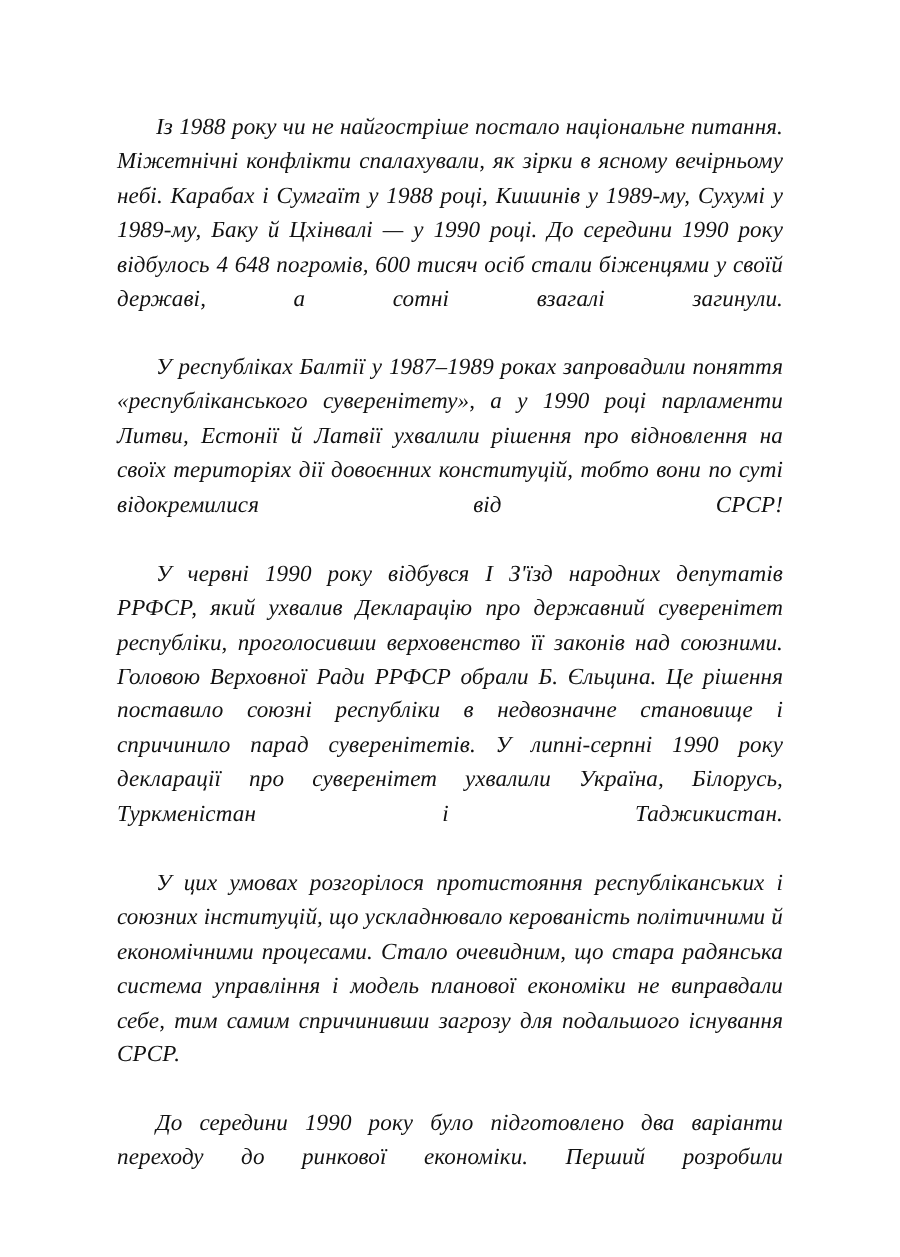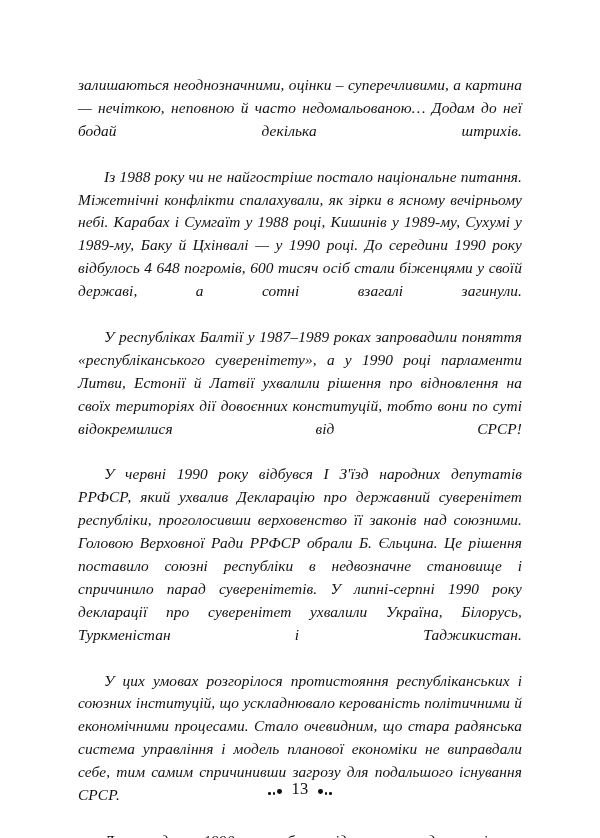--- a/index.html
+++ b/index.html
@@ -87,31 +87,21 @@
     margin: 0 5px;
     letter-spacing: 0.01em;
   }
 </style>
 </head>
 <body>
 
 <div class="page">
 
   <div class="text-column">
-    <p class="para no-indent">залишаються неоднозначними, оцінки – суперечливими, а картина — нечіткою, неповною й часто недомальованою… Додам до неї бодай декілька штрихів.</p>
     <p class="para">Із 1988 року чи не найгостріше постало національне питання. Міжетнічні конфлікти спалахували, як зірки в ясному вечірньому небі. Карабах і Сумгаїт у 1988 році, Кишинів у 1989-му, Сухумі у 1989-му, Баку й Цхінвалі — у 1990 році. До середини 1990 року відбулось 4 648 погромів, 600 тисяч осіб стали біженцями у своїй державі, а сотні взагалі загинули.</p>
     <p class="para">У республіках Балтії у 1987–1989 роках запровадили поняття «республіканського суверенітету», а у 1990 році парламенти Литви, Естонії й Латвії ухвалили рішення про відновлення на своїх територіях дії довоєнних конституцій, тобто вони по суті відокремилися від СРСР!</p>
     <p class="para">У червні 1990 року відбувся І З'їзд народних депутатів РРФСР, який ухвалив Декларацію про державний суверенітет республіки, проголосивши верховенство її законів над союзними. Головою Верховної Ради РРФСР обрали Б. Єльцина. Це рішення поставило союзні республіки в недвозначне становище і спричинило парад суверенітетів. У липні-серпні 1990 року декларації про суверенітет ухвалили Україна, Білорусь, Туркменістан і Таджикистан.</p>
     <p class="para">У цих умовах розгорілося протистояння республіканських і союзних інституцій, що ускладнювало керованість політичними й економічними процесами. Стало очевидним, що стара радянська система управління і модель планової економіки не виправдали себе, тим самим спричинивши загрозу для подальшого існування СРСР.</p>
     <p class="para">До середини 1990 року було підготовлено два варіанти переходу до ринкової економіки. Перший розробили</p>
   </div>
 
-  <div class="footer">
-    <span class="folio-ornament">
-      <span class="dot small"></span><span class="dot small"></span><span class="dot large"></span>
-    </span>
-    <span class="folio-number">13</span>
-    <span class="folio-ornament">
-      <span class="dot large"></span><span class="dot small"></span><span class="dot small"></span>
-    </span>
-  </div>
 
 </div>
 
 </body></html>

